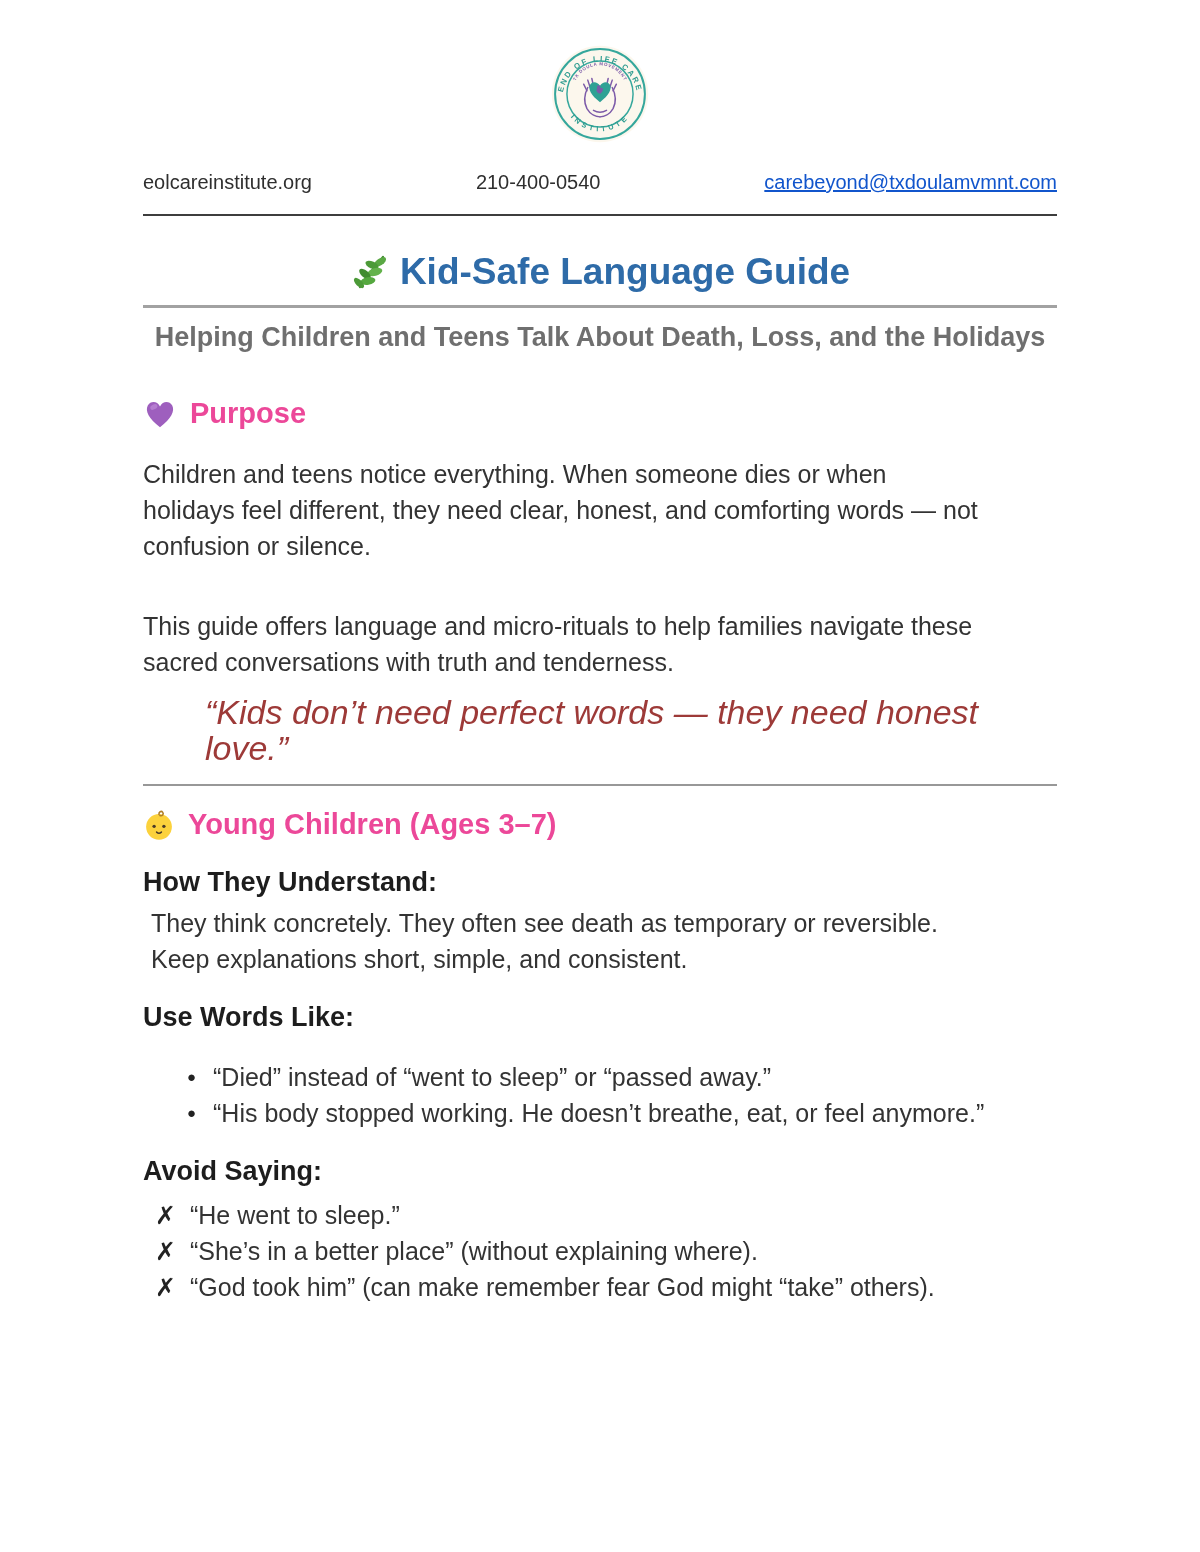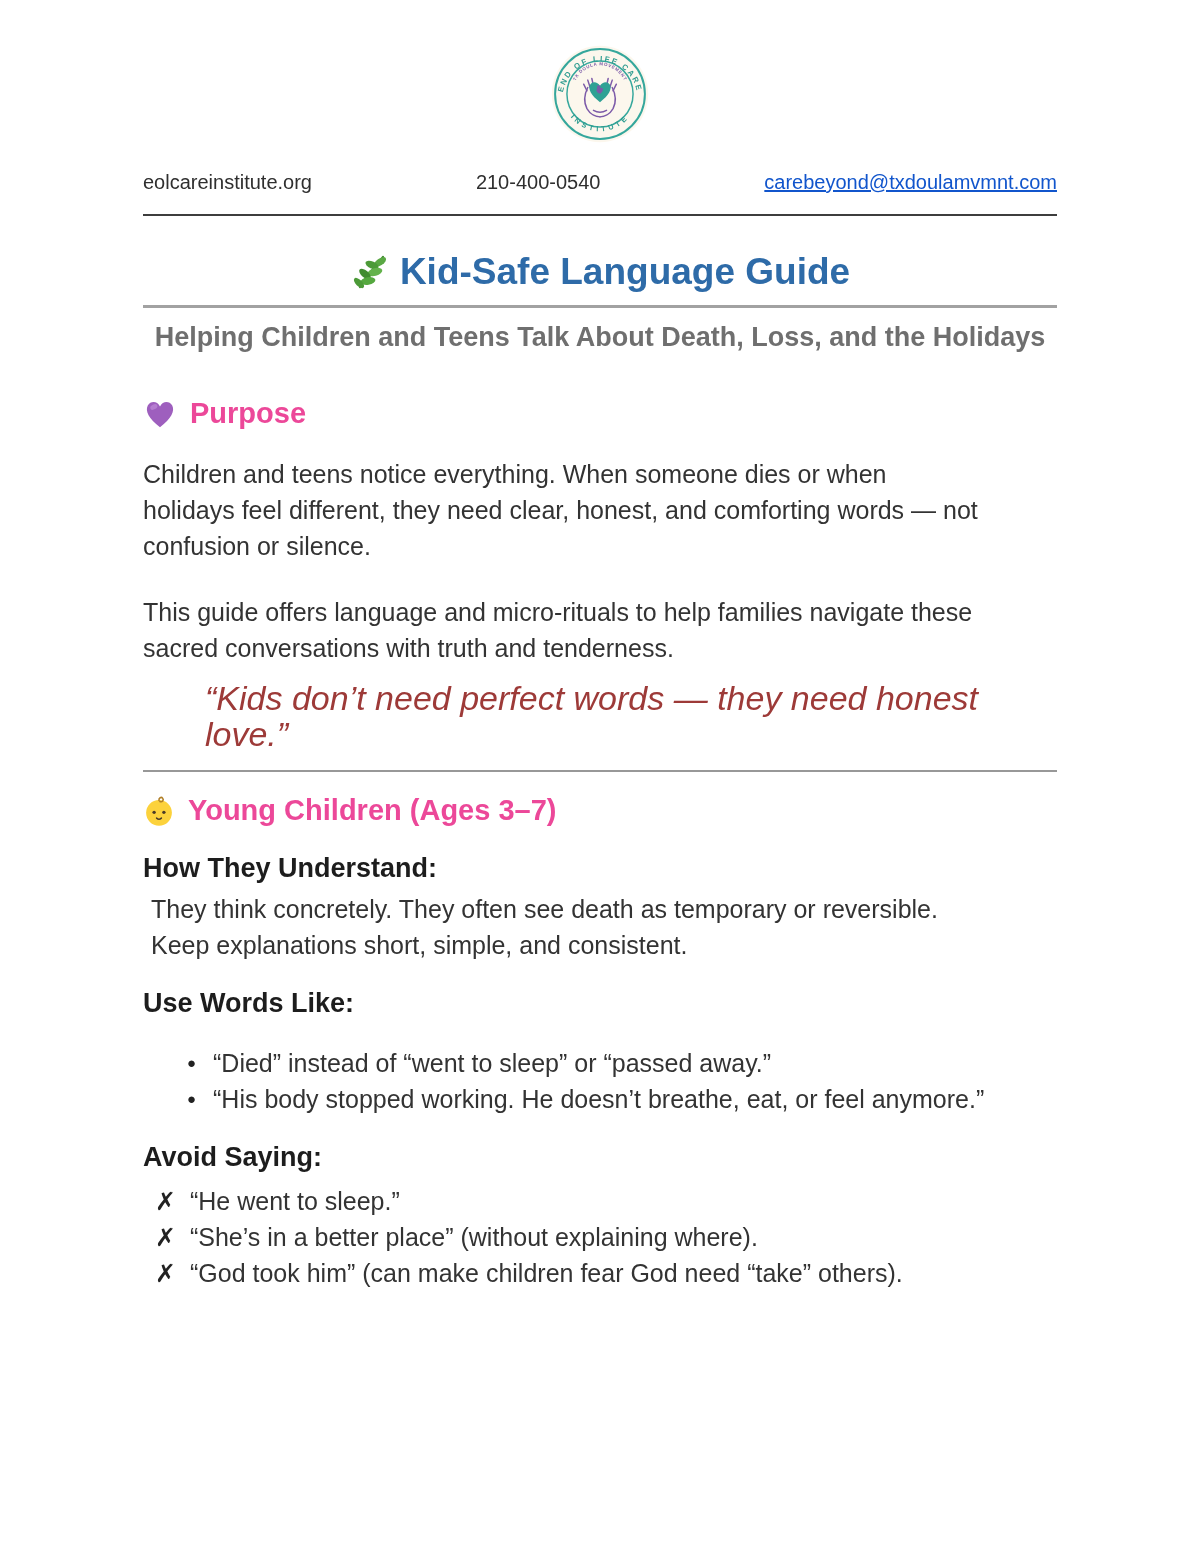--- a/index.html
+++ b/index.html
@@ -28,21 +28,21 @@
     font-size:27px; font-weight:bold; color:#6f6f6f; line-height:1.2;
   }
   
   .section-heading {
     margin:44px 0 0 0; display:flex; align-items:center; gap:13px;
     font-size:29px; font-weight:bold; color:#ec4899; line-height:1.15;
   }
   .section-heading.tight { margin-top:22px; }
   .sub-heading { margin:25px 0 0 0; font-size:27px; font-weight:bold; color:#1d1d1d; line-height:1.15; }
   .body-text { margin:26px 0 0 0; font-size:25px; color:#333333; line-height:36px; }
-  .body-text.second { margin-top:30px; }
+  .body-text.second { margin-top:44px; }
   .pre { white-space:pre-line; }
   .indent-sm { padding-left:8px; margin-top:7px; }
   .quote {
     margin:14px 0 0 0; padding-left:62px; font-size:34px; font-style:italic;
     color:#9d3a38; line-height:36px;
   }
   
   .bullet-list { margin:26px 0 0 0; padding:0; list-style:none; }
   .bullet-list li {
     position:relative; padding-left:70px; font-size:25px; color:#333333; line-height:36px;
@@ -165,17 +165,17 @@
     <div class="avoid-item">
       <span class="xmark">✗</span>
       <span>“He went to sleep.”</span>
     </div>
     <div class="avoid-item">
       <span class="xmark">✗</span>
       <span>“She’s in a better place” (without explaining where).</span>
     </div>
     <div class="avoid-item">
       <span class="xmark">✗</span>
-      <span>“God took him” (can make children fear God need “take” others).</span>
+      <span>“God took him” (can make remember fear God might “take” others).</span>
     </div>
   </div>
 
 </div>
 
 </body></html>

